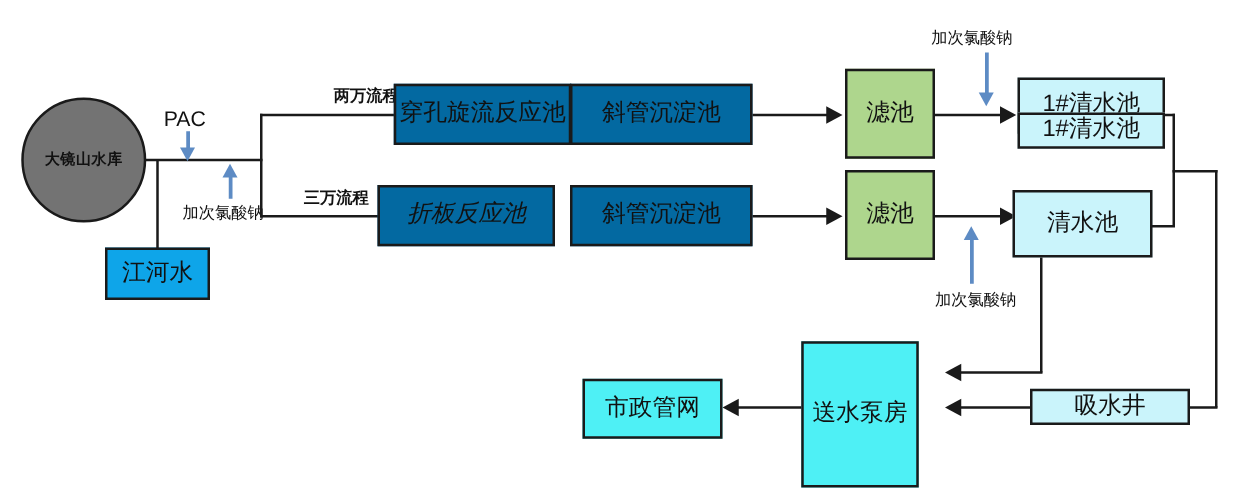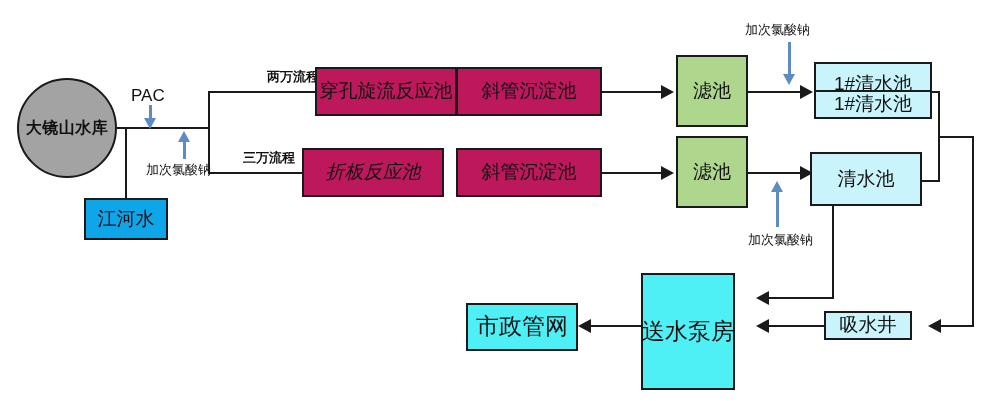--- a/index.html
+++ b/index.html
@@ -24,45 +24,45 @@
     display: flex;
     align-items: center;
     justify-content: center;
     text-align: center;
     color: #111111;
     line-height: 1.1;
     white-space: nowrap;
   }
   .node-reservoir {
     border-radius: 50%;
-    background: #a3a3a3;
+    background: #737373;
     font-weight: bold;
-    font-size: 16px;
+    font-size: 12px;
     letter-spacing: 0.5px;
   }
   .node-river {
     background: #0ea5e9;
     font-size: 19px;
   }
   .node-pool-light {
-    background: #be185d;
+    background: #0369a1;
     font-size: 19px;
     border-width: 2px;
   }
   .node-filter {
     background: #aed68d;
     font-size: 19px;
   }
   .node-tank-pale {
     background: #caf4fb;
     font-size: 19px;
   }
   .node-tank-bright {
     background: #4ef0f5;
-    font-size: 23px;
+    font-size: 19px;
   }
   .edge {
     position: absolute;
     background: #1a1a1a;
   }
   .edge-h { height: 2px; }
   .edge-v { width: 2px; }
   .arrowhead {
     position: absolute;
     width: 0;
@@ -209,21 +209,21 @@
 
   <div class="edge edge-h" style="left:931px; top:91px; width:9px;"></div>
   <div class="edge edge-v" style="left:938px; top:91px; height:90px;"></div>
   <div class="edge edge-h" style="left:921px; top:180px; width:19px;"></div>
 
   <div class="edge edge-h" style="left:938px; top:136px; width:36px;"></div>
   <div class="edge edge-v" style="left:972px; top:136px; height:190px;"></div>
   <div class="edge edge-h" style="left:940px; top:325px; width:34px;"></div>
   <div class="arrowhead arrow-left" style="left:928px; top:319px;"></div>
 
-  <div class="node node-tank-pale" style="left:824px; top:311px; width:88px; height:29px;">
+  <div class="node node-tank-pale" style="left:824px; top:311px; width:128px; height:29px;">
     <span>吸水井</span>
   </div>
 
   <div class="edge edge-h" style="left:766px; top:325px; width:58px;"></div>
   <div class="arrowhead arrow-left" style="left:756px; top:319px;"></div>
 
   <div class="edge edge-v" style="left:832px; top:206px; height:92px;"></div>
   <div class="edge edge-h" style="left:766px; top:297px; width:68px;"></div>
   <div class="arrowhead arrow-left" style="left:756px; top:291px;"></div>
 

